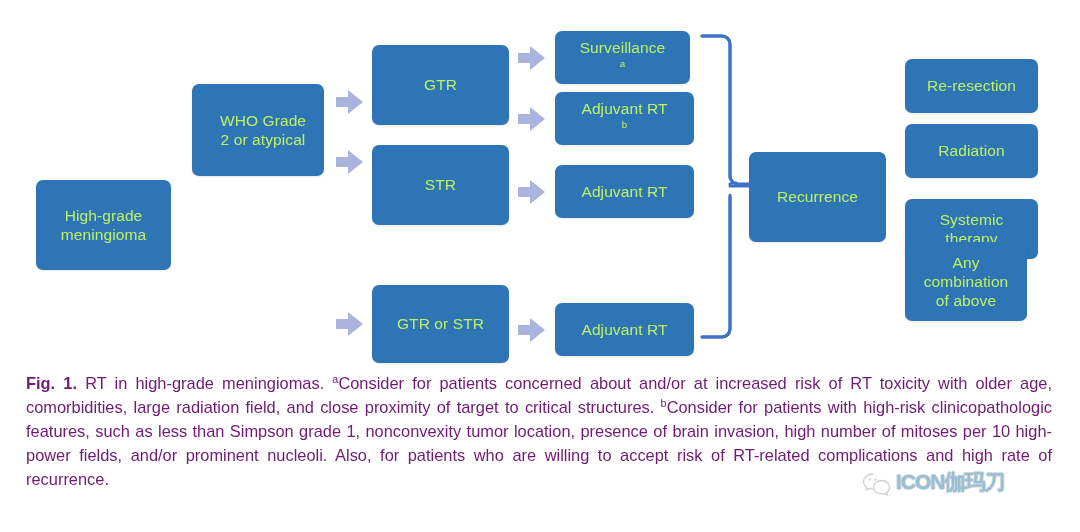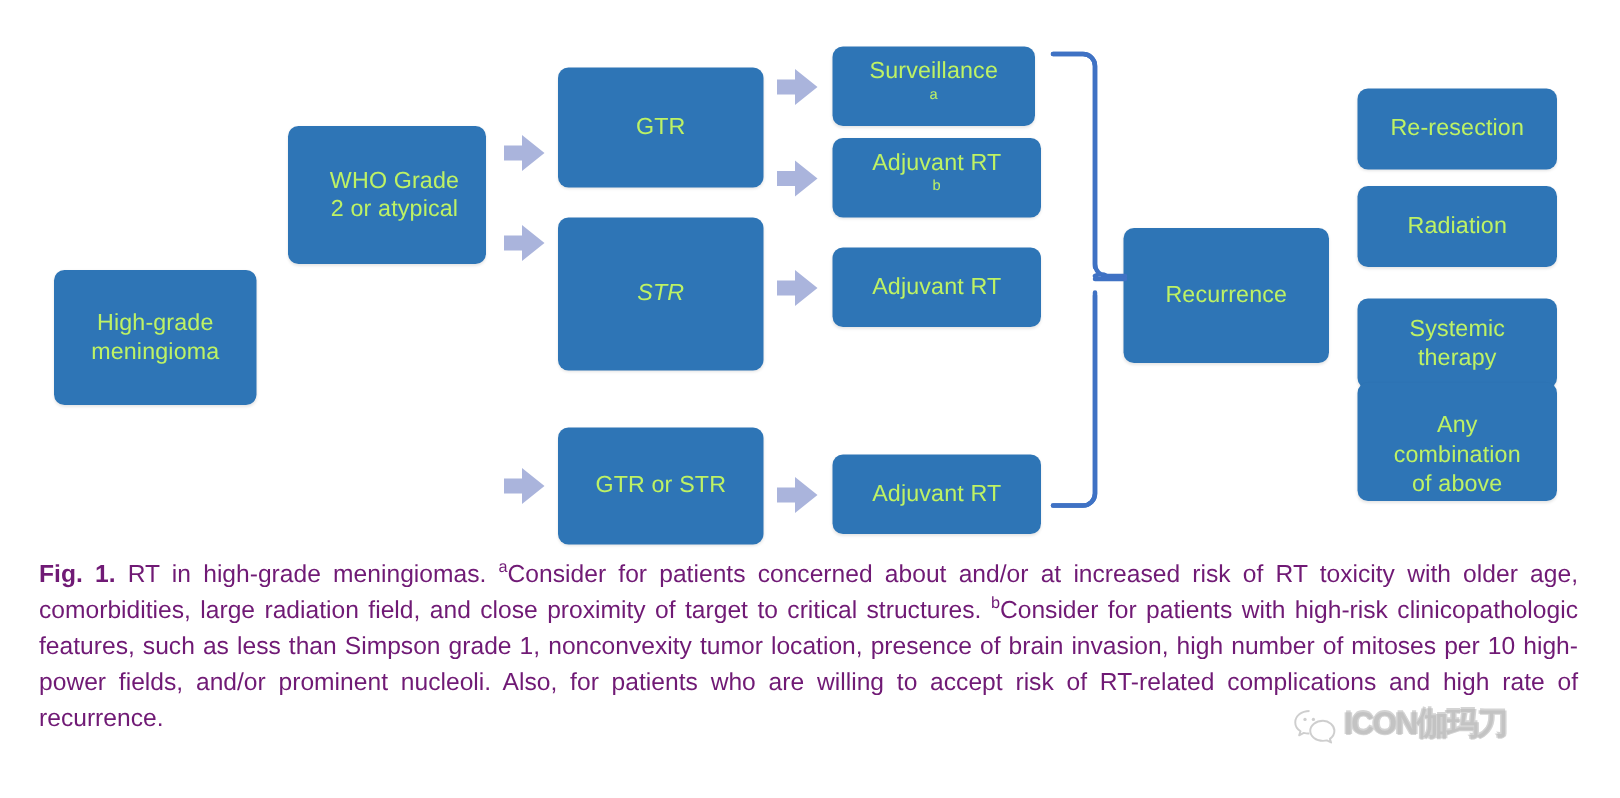--- a/index.html
+++ b/index.html
@@ -46,31 +46,31 @@
     font-size: 0.63em;
     vertical-align: super;
     line-height: 0;
   }
 
   
   #n-highgrade   { left: 36px;  top: 180px; width: 135px; height: 90px; }
   #n-who2        { left: 192px; top: 84px;  width: 132px; height: 92px; padding-left: 16px; }
   #n-who3        { left: 192px; top: 278px; width: 136px; height: 84px; }
   #n-gtr         { left: 372px; top: 45px;  width: 137px; height: 80px; }
-  #n-str         { left: 372px; top: 145px; width: 137px; height: 102px; font-style: italic; }
+  #n-str         { left: 372px; top: 145px; width: 137px; height: 80px; }
   #n-gtrorstr    { left: 372px; top: 285px; width: 137px; height: 78px; }
   #n-surv        { left: 555px; top: 31px;  width: 135px; height: 53px; }
   #n-adj-b       { left: 555px; top: 92px;  width: 139px; height: 53px; }
   #n-adj-mid     { left: 555px; top: 165px; width: 139px; height: 53px; }
   #n-adj-bot     { left: 555px; top: 303px; width: 139px; height: 53px; }
   #n-recurrence  { left: 749px; top: 152px; width: 137px; height: 90px; }
   #n-reresect    { left: 905px; top: 59px;  width: 133px; height: 54px; }
   #n-radiation   { left: 905px; top: 124px; width: 133px; height: 54px; }
   #n-systemic    { left: 905px; top: 186px; width: 133px; height: 60px; margin-top: 13px; }
-  #n-anycomb     { left: 905px; top: 255px; width: 133px; height: 79px; align-items: flex-end; }
+  #n-anycomb     { left: 905px; top: 242px; width: 122px; height: 79px; }
 
   
   .arrow {
     position: absolute;
     width: 27px;
     height: 24px;
   }
   .arrow .shaft {
     position: absolute;
     left: 0;
@@ -142,21 +142,21 @@
     top: 8px;
     width: 30px;
     height: 26px;
   }
   #watermark .wm-text {
     position: absolute;
     left: 34px;
     top: 4px;
     font-size: 21px;
     font-weight: bold;
-    color: #737373;
+    color: #0369a1;
     text-shadow:
       -1px 0 0 #9a9a9a, 1px 0 0 #9a9a9a,
        0 -1px 0 #9a9a9a, 0 1px 0 #9a9a9a;
     white-space: nowrap;
     letter-spacing: -1px;
   }
 </style>
 </head>
 <body>
 

